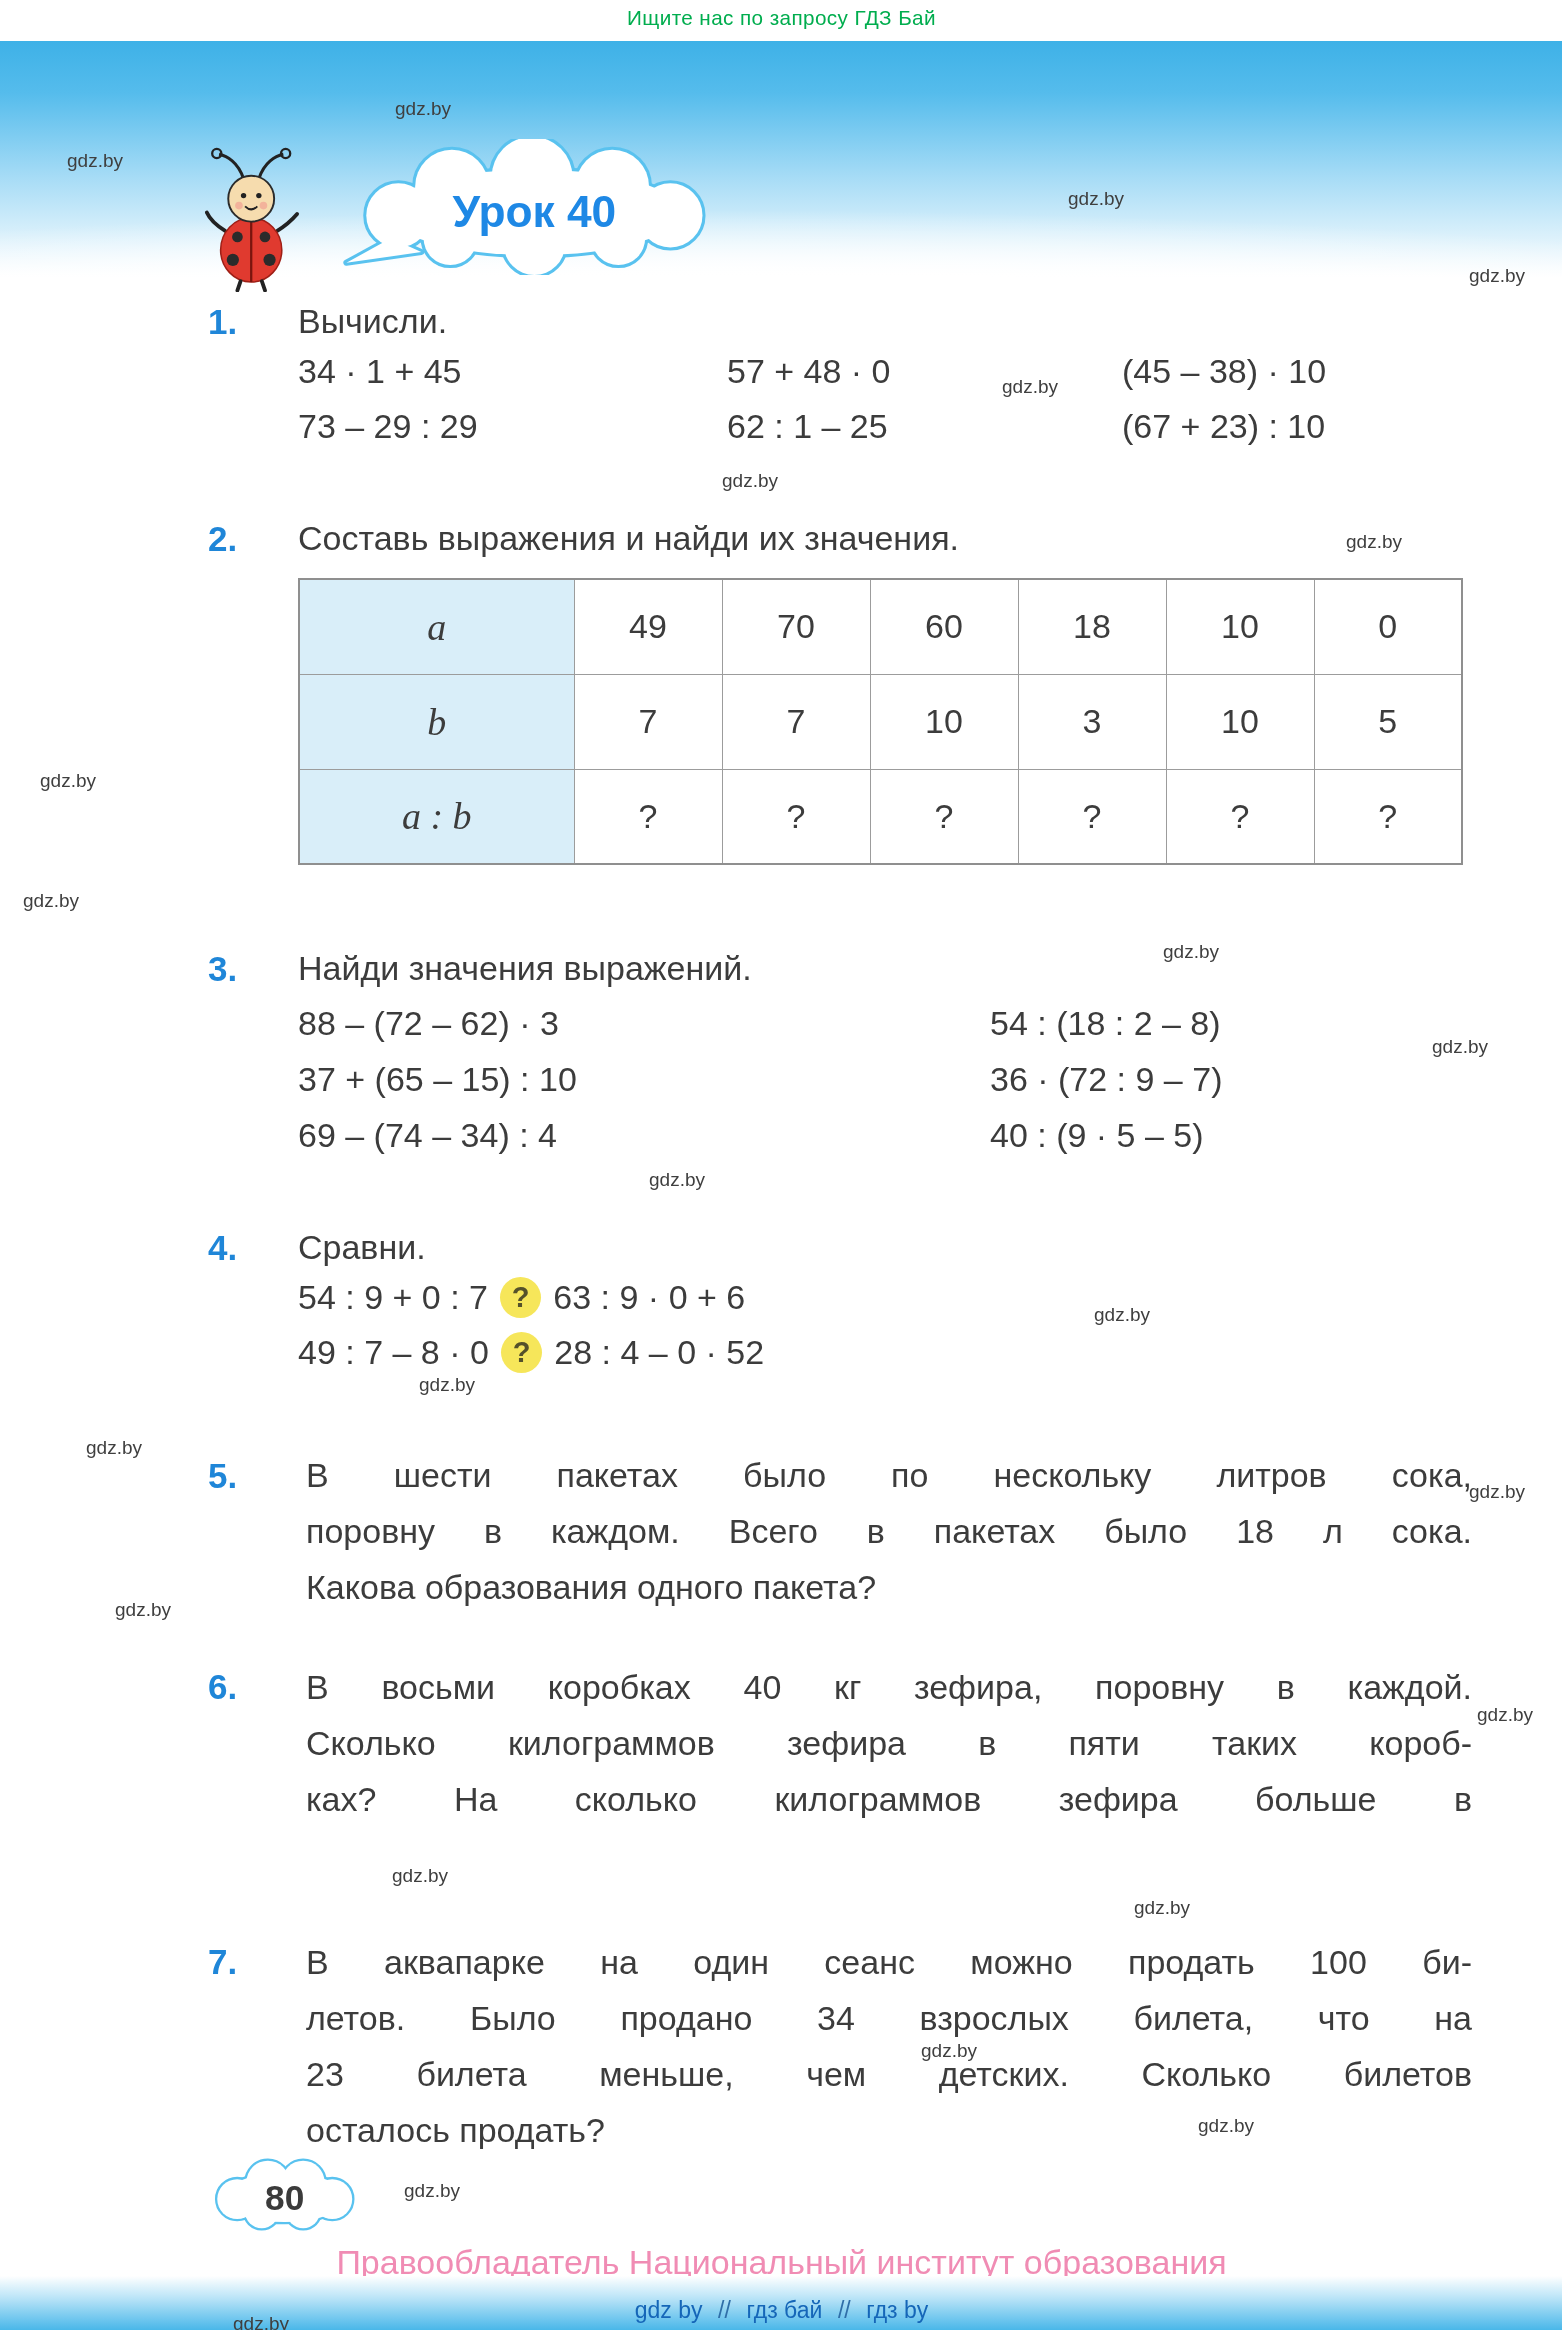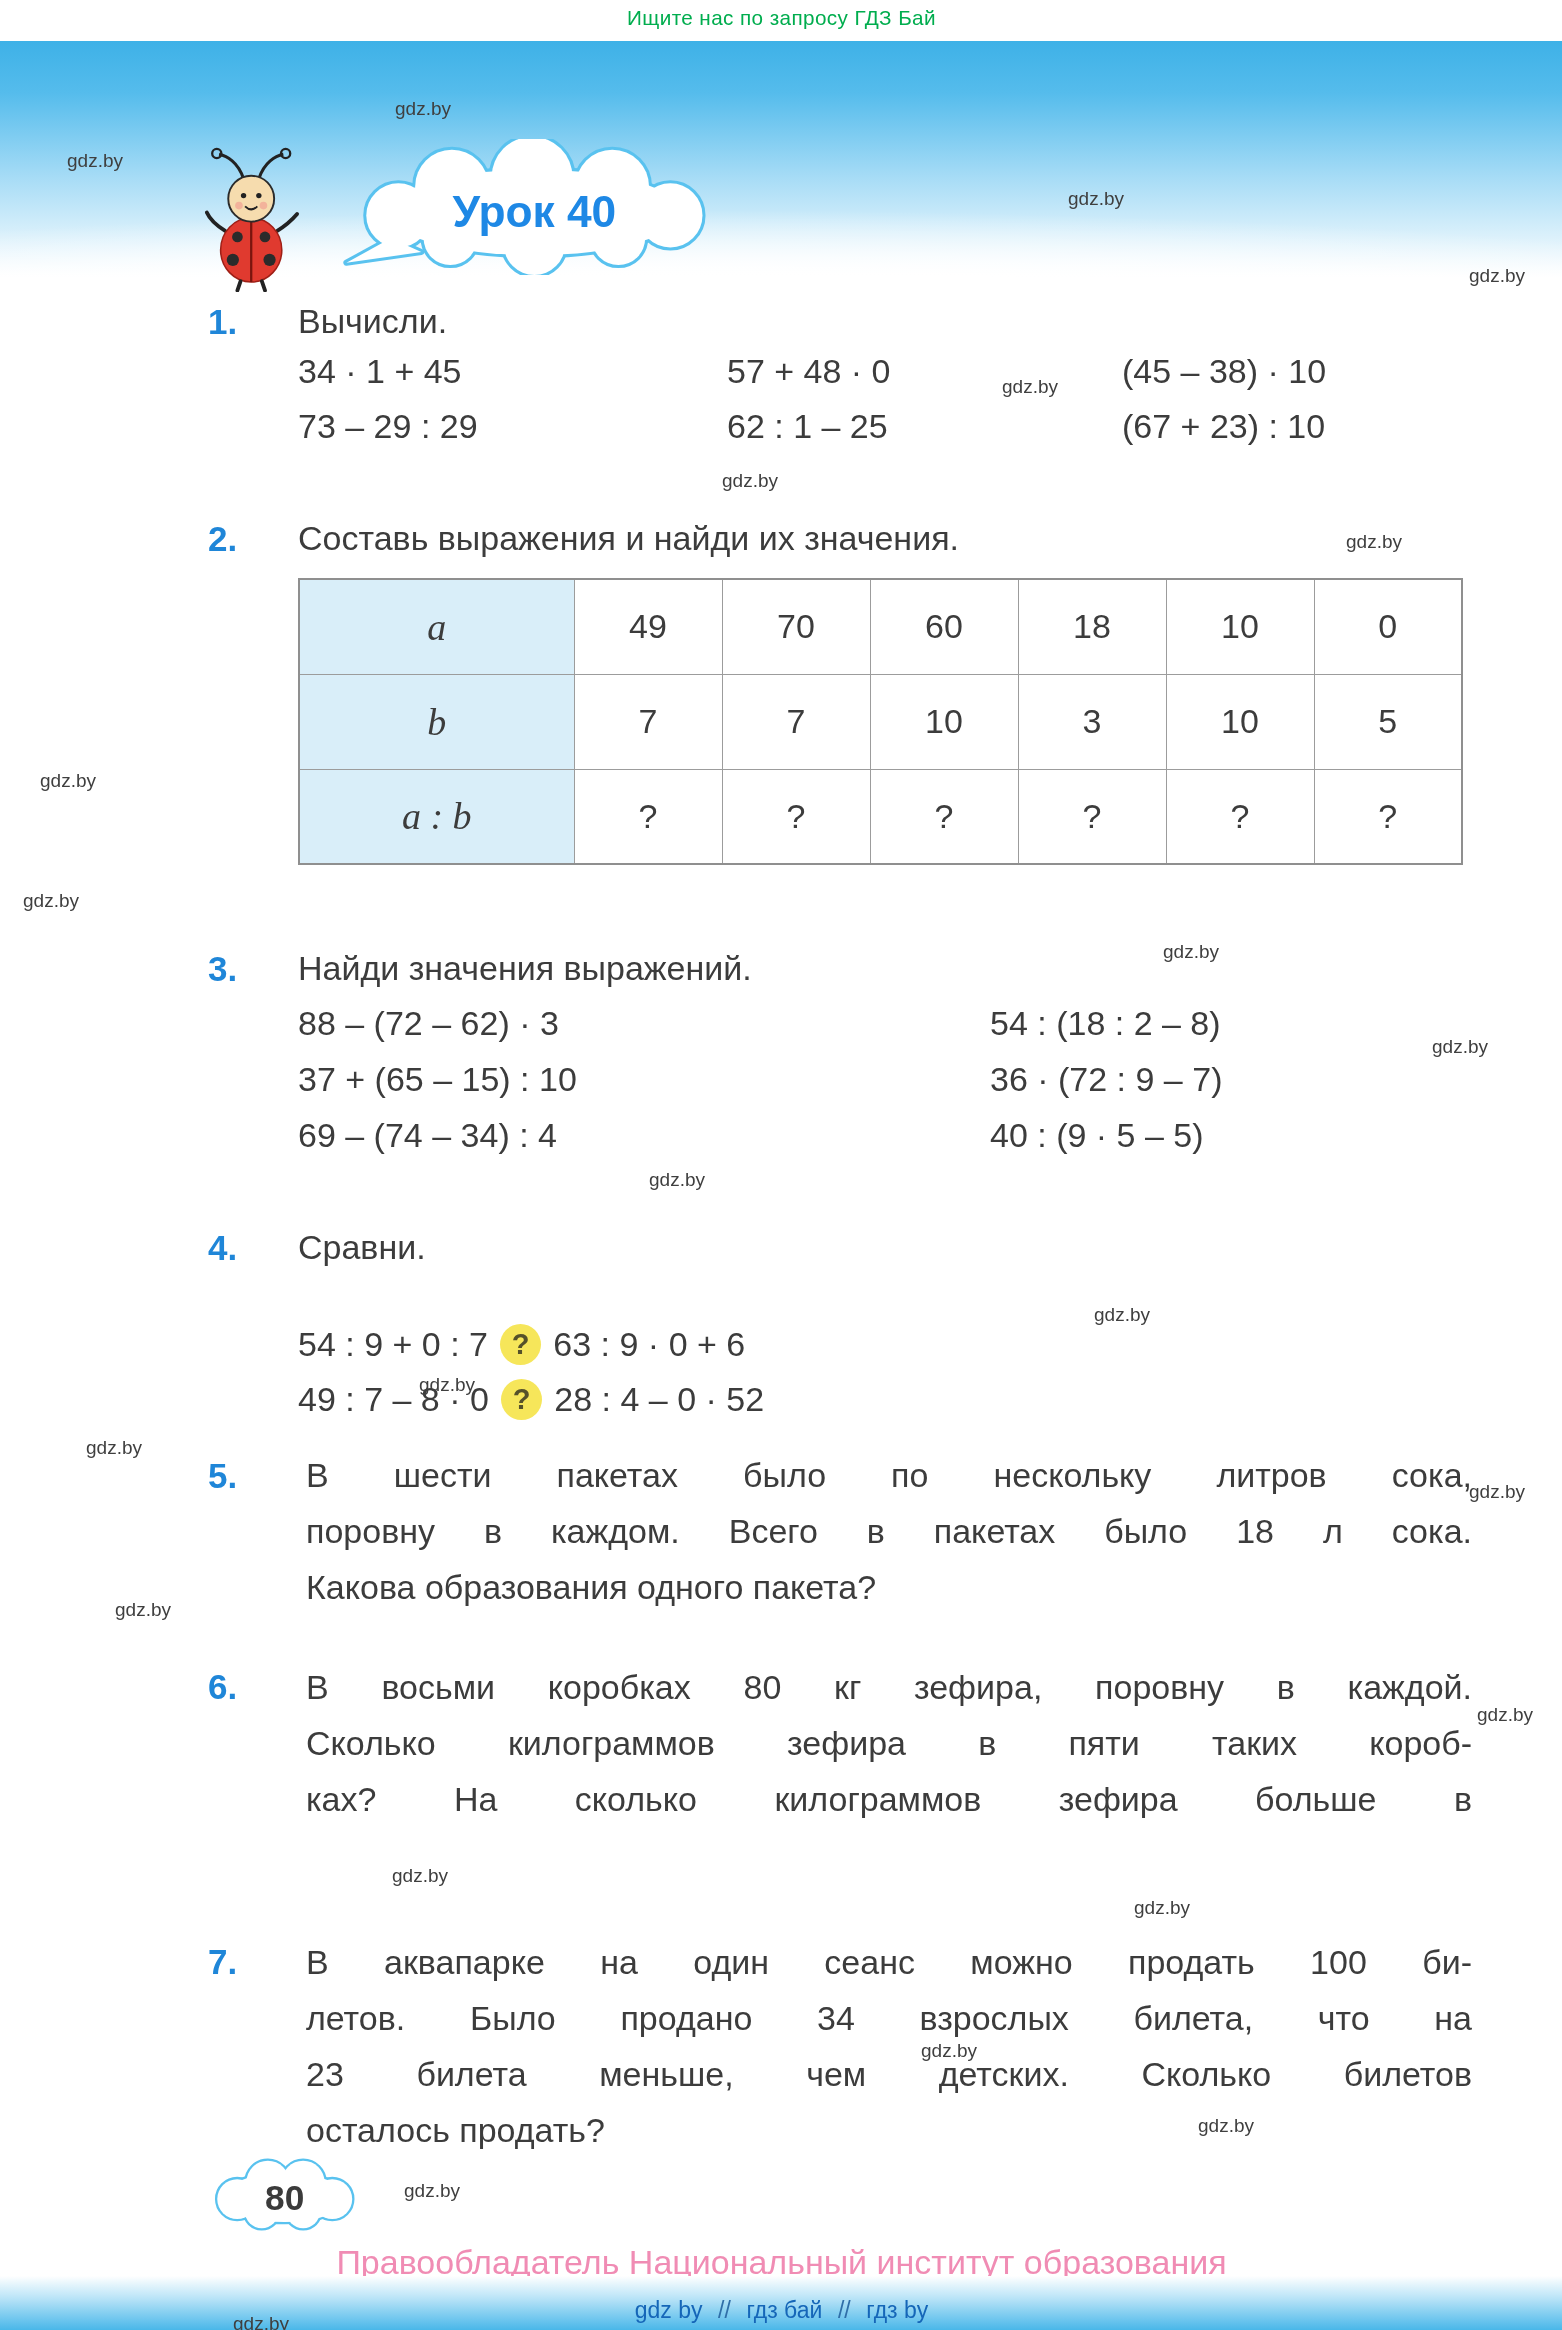--- a/index.html
+++ b/index.html
@@ -29,21 +29,21 @@
 
   .ex2-table { position:absolute; left:298px; top:578px; border-collapse:collapse;
                border:2.3px solid #8f8f8f; }
   .ex2-table td { border:1.5px solid #9c9c9c; text-align:center; vertical-align:middle;
                   font-size:34px; color:#3c3c3c; height:95px; }
   .ex2-table td.hdr { width:275px; background:#d9eef9;
                       font-family:"Liberation Serif", serif; font-style:italic; font-size:38px; }
   .ex2-table td.val { width:148px; }
 
   .cmp-row { position:absolute; left:298px; display:flex; align-items:center; gap:12.2px;
-             font-size:34px; color:#3c3c3c; line-height:43px; white-space:nowrap;margin-top:47px; }
+             font-size:34px; color:#3c3c3c; line-height:43px; white-space:nowrap; }
   .qmark { display:inline-flex; width:41px; height:41px; border-radius:50%;
            background:#f6e65a; color:#55512a; font-size:29px; font-weight:bold;
            align-items:center; justify-content:center; flex:0 0 auto; }
 
   .cloud-wrap { position:absolute; }
 
   .copyright { position:absolute; top:2243px; left:0; width:100%; text-align:center;
                color:#f08cb4; font-size:34px; }
 
   .footer-links { position:absolute; bottom:6.1px; left:0; width:100%; text-align:center;
@@ -183,21 +183,21 @@
 
   <div class="num" style="left:208px; top:1454px;">5.</div>
   <div class="para" style="left:298px; top:1447px;">
     <div class="line">В шести пакетах было по нескольку литров сока,</div>
     <div class="line">поровну в каждом. Всего в пакетах было 18 л сока.</div>
     <div class="line last">Какова образования одного пакета?</div>
   </div>
 
   <div class="num" style="left:208px; top:1665px;">6.</div>
   <div class="para" style="left:298px; top:1659px;">
-    <div class="line">В восьми коробках 80 кг зефира, поровну в каждой.</div>
+    <div class="line">В восьми коробках 40 кг зефира, поровну в каждой.</div>
     <div class="line">Сколько килограммов зефира в пяти таких короб-</div>
     <div class="line">ках? На сколько килограммов зефира больше в</div>
   </div>
 
   <div class="num" style="left:208px; top:1940px;">7.</div>
   <div class="para" style="left:298px; top:1934px;">
     <div class="line">В аквапарке на один сеанс можно продать 100 би-</div>
     <div class="line">летов. Было продано 34 взрослых билета, что на</div>
     <div class="line">23 билета меньше, чем детских. Сколько билетов</div>
     <div class="line last">осталось продать?</div>

